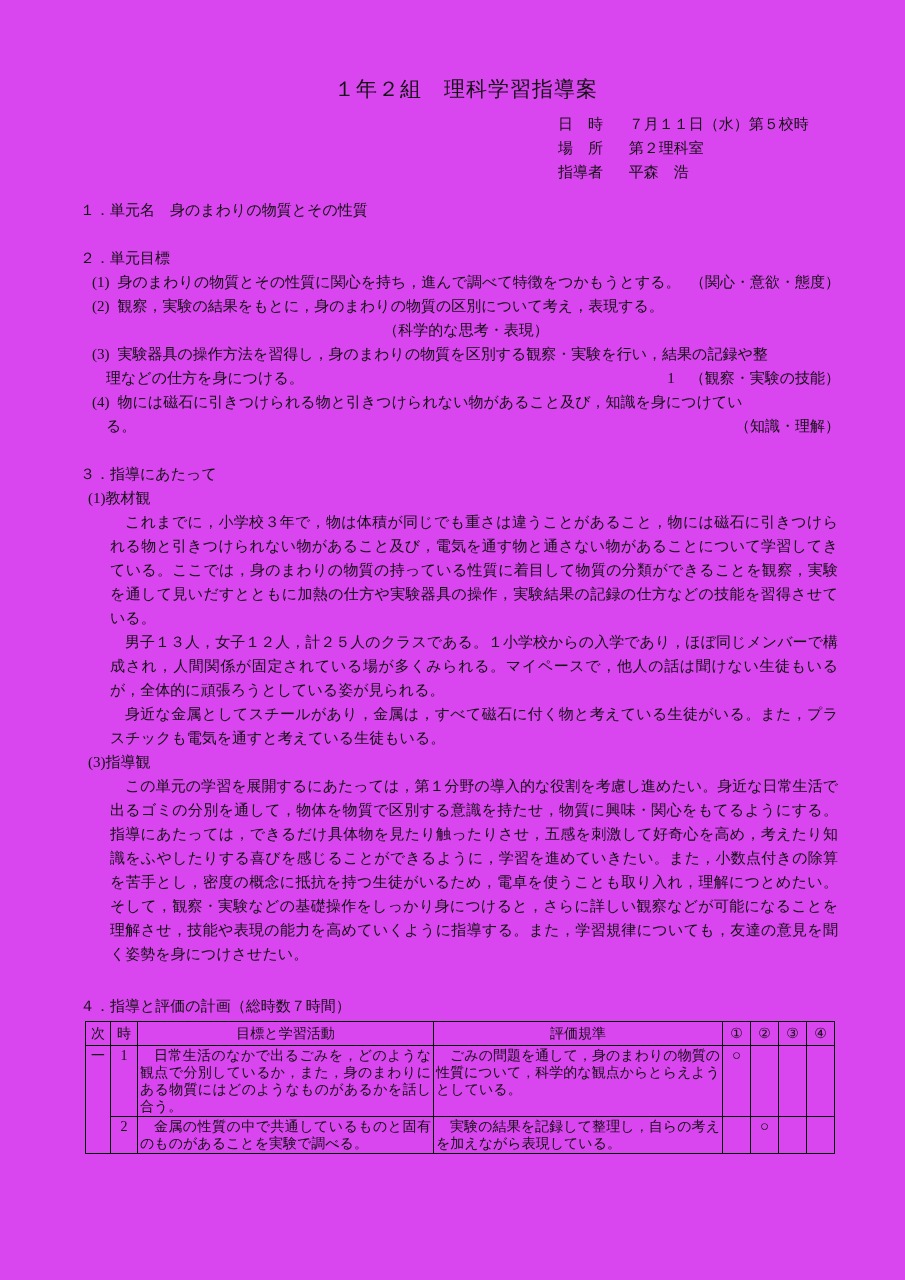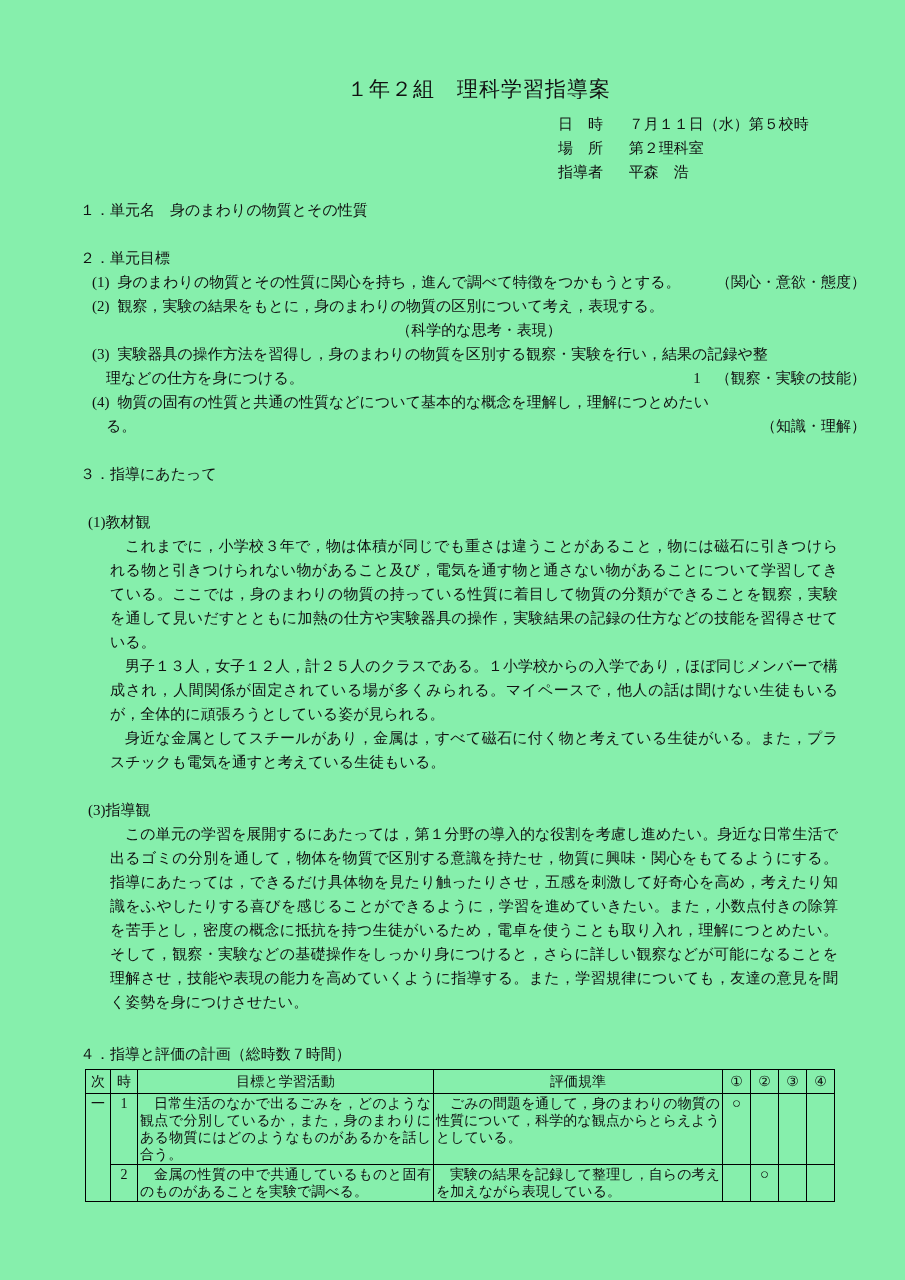--- a/index.html
+++ b/index.html
@@ -1,47 +1,47 @@
 <!DOCTYPE html>
 <html><head>
 <meta charset="utf-8">
 <style>
   * { box-sizing: border-box; }
   html, body { margin: 0; padding: 0; background: #ffffff; }
   .page {
     position: relative;
     width: 905px;
     height: 1280px;
-    background: #86efac;
+    background: #d946ef;
     color: #111111;
     font-family: "Liberation Serif", "DejaVu Serif", serif;
     font-size: 15px;
     line-height: 24px;
-    padding: 74px 27px 0 80px;
+    padding: 74px 53px 0 80px;
     overflow: hidden;
   }
   .doc-title {
     text-align: center;
     font-size: 21px;
     line-height: 30px;
     letter-spacing: 1px;
     font-weight: normal;
     margin: 0;
   }
   .meta-block { margin-top: 8px; margin-left: 478px; }
   .meta-line { white-space: nowrap; }
   .meta-label { display: inline-block; min-width: 45px; margin-right: 22px; text-align: right; }
   .sec1 { margin-top: 14px; }
   .sec-heading { margin-top: 24px; }
   .goals { margin: 0; }
   .goal { position: relative; margin-left: 12px; padding-left: 14px; text-indent: -14px; }
   .goal-num { margin-right: 8px; }
   .goal-eval { position: absolute; right: 12px; bottom: 0; text-indent: 0; }
   .goal-eval-line { text-align: center; }
-  .subsec-heading { margin-left: 8px; margin-top: 24px; }
+  .subsec-heading { margin-left: 8px; }
   .para {
     margin: 0 0 0 30px;
     width: 728px;
     text-indent: 1em;
     text-align: justify;
     text-justify: inter-ideograph;
   }
   .sec4-heading { margin-top: 28px; }
   table.plan-table {
     margin-left: 5px;
@@ -102,21 +102,21 @@
     <div class="goal">
       <span class="goal-num">(2)</span><span>観察，実験の結果をもとに，身のまわりの物質の区別について考え，表現する。</span>
     </div>
     <div class="goal-eval-line">（科学的な思考・表現）</div>
     <div class="goal">
       <span class="goal-num">(3)</span><span>実験器具の操作方法を習得し，身のまわりの物質を区別する観察・実験を行い，結果の記録や整</span><br>
       <span>理などの仕方を身につける。</span>
       <span class="goal-eval">1　（観察・実験の技能）</span>
     </div>
     <div class="goal">
-      <span class="goal-num">(4)</span><span>物質の固有の性質と共通の性質などについて基本的な概念を理解し，理解につとめたい</span><br>
+      <span class="goal-num">(4)</span><span>物には磁石に引きつけられる物と引きつけられない物があること及び，知識を身につけてい</span><br>
       <span>る。</span>
       <span class="goal-eval">（知識・理解）</span>
     </div>
   </div>
 
   <div class="sec-heading">３．指導にあたって</div>
 
   <div class="subsec-heading">(1)教材観</div>
   <p class="para">これまでに，小学校３年で，物は体積が同じでも重さは違うことがあること，物には磁石に引きつけられる物と引きつけられない物があること及び，電気を通す物と通さない物があることについて学習してきている。ここでは，身のまわりの物質の持っている性質に着目して物質の分類ができることを観察，実験を通して見いだすとともに加熱の仕方や実験器具の操作，実験結果の記録の仕方などの技能を習得させている。</p>
 

